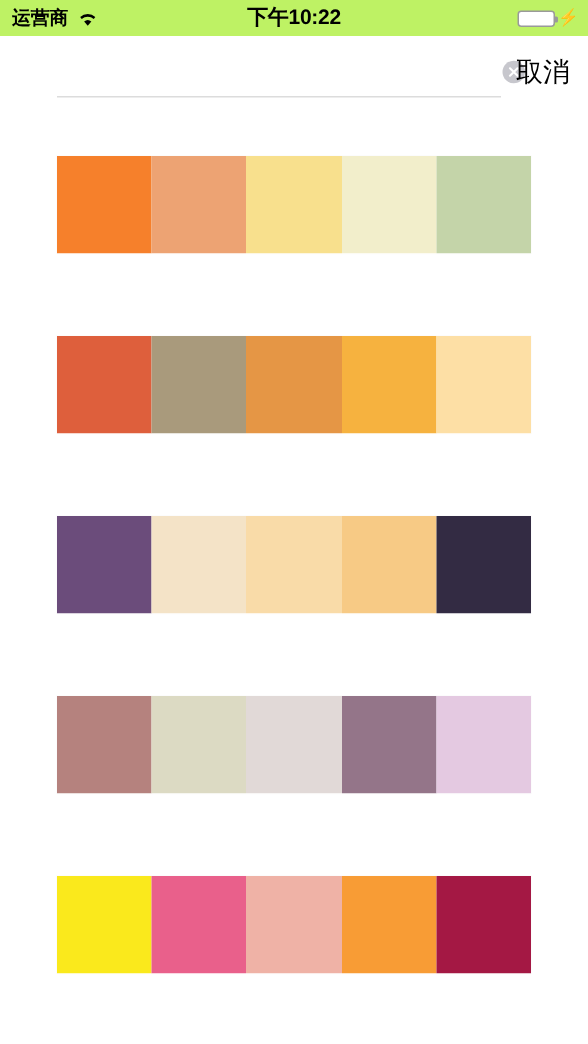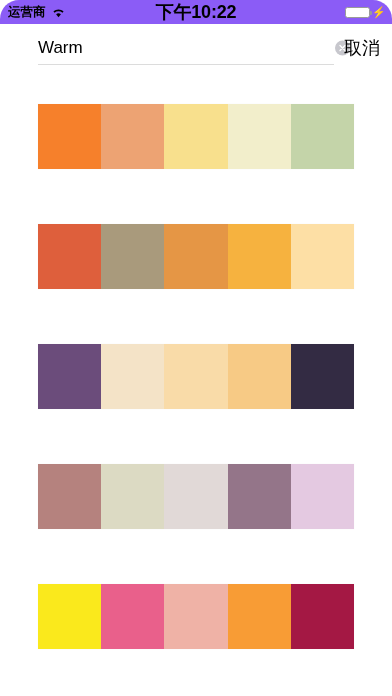--- a/index.html
+++ b/index.html
@@ -3,35 +3,35 @@
 <meta charset="utf-8">
 <style>
   * { margin:0; padding:0; box-sizing:border-box; }
   html, body {
     width:392px; height:696px;
     background:#ffffff;
     font-family:"Liberation Sans", sans-serif;
     -webkit-font-smoothing:antialiased;
     overflow:hidden;
   }
-  #app { position:relative; width:392px; height:696px; background:#8b5cf6;border-radius:19px; }
+  #app { position:relative; width:392px; height:696px; background:#bef264; }
 
   
   .statusbar{
     position:absolute; top:0; left:0; width:392px; height:24px;
     display:flex; align-items:center; font-size:12.5px; color:#000;
     font-weight:600;
   }
   .sb-left{ position:absolute; left:8px; display:flex; align-items:center; gap:5px; }
   .sb-carrier{ font-size:12.5px; letter-spacing:0; }
   .wifi-icon{ display:inline-block; width:15px; height:11px; position:relative; }
   .wifi-icon svg{ display:block; }
   .sb-center{
     position:absolute; left:0; width:392px; text-align:center;
-    font-size:18px; font-weight:700; letter-spacing:-0.2px;
+    font-size:14px; font-weight:700; letter-spacing:-0.2px;
   }
   .sb-right{ position:absolute; right:6px; display:flex; align-items:center; gap:2px; }
   .battery{
     width:25px; height:11px; border:1px solid #9a9a9a; border-radius:2.5px;
     position:relative; padding:1px; background:#fff;
   }
   .battery::after{
     content:""; position:absolute; right:-3px; top:3.2px;
     width:2px; height:4px; background:#9a9a9a; border-radius:0 1px 1px 0;
   }
@@ -100,21 +100,20 @@
     <div class="sb-right">
       <span class="battery">
         <span class="battery-fill" style="width: 100%; background: rgb(76, 217, 100);"></span>
       </span>
       <span class="bolt">⚡</span>
     </div>
   </div>
 
   <div class="searchbar">
     <div class="search-field">
-      <input class="search-input" type="text" value="Warm" placeholder="搜索" style="">
       <div class="search-underline"></div>
       <div class="clear-btn">
         <svg width="9" height="9" viewBox="0 0 9 9">
           <path d="M2 2 L7 7 M7 2 L2 7" stroke="#fff" stroke-width="1.4" stroke-linecap="round"></path>
         </svg>
       </div>
     </div>
     <button class="cancel-btn">取消</button>
   </div>
 

